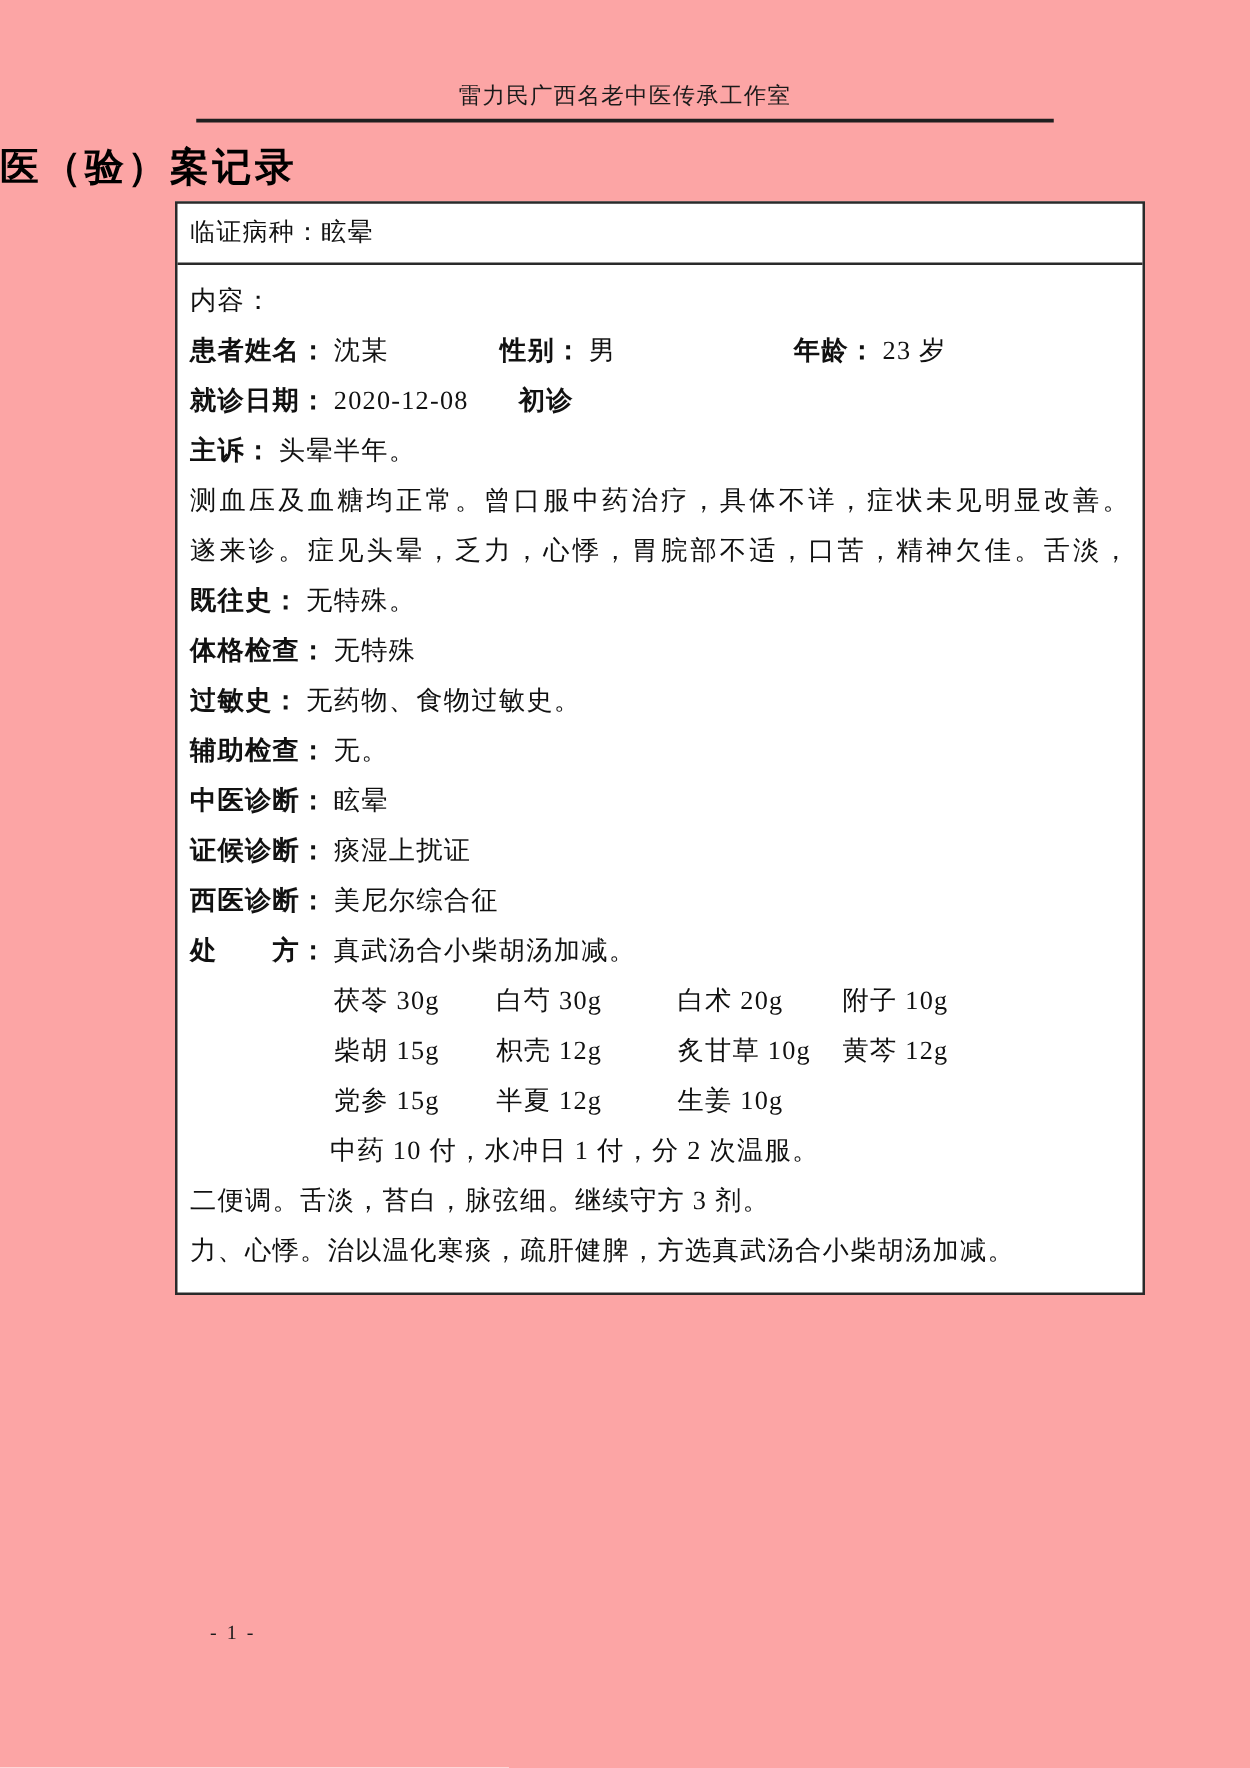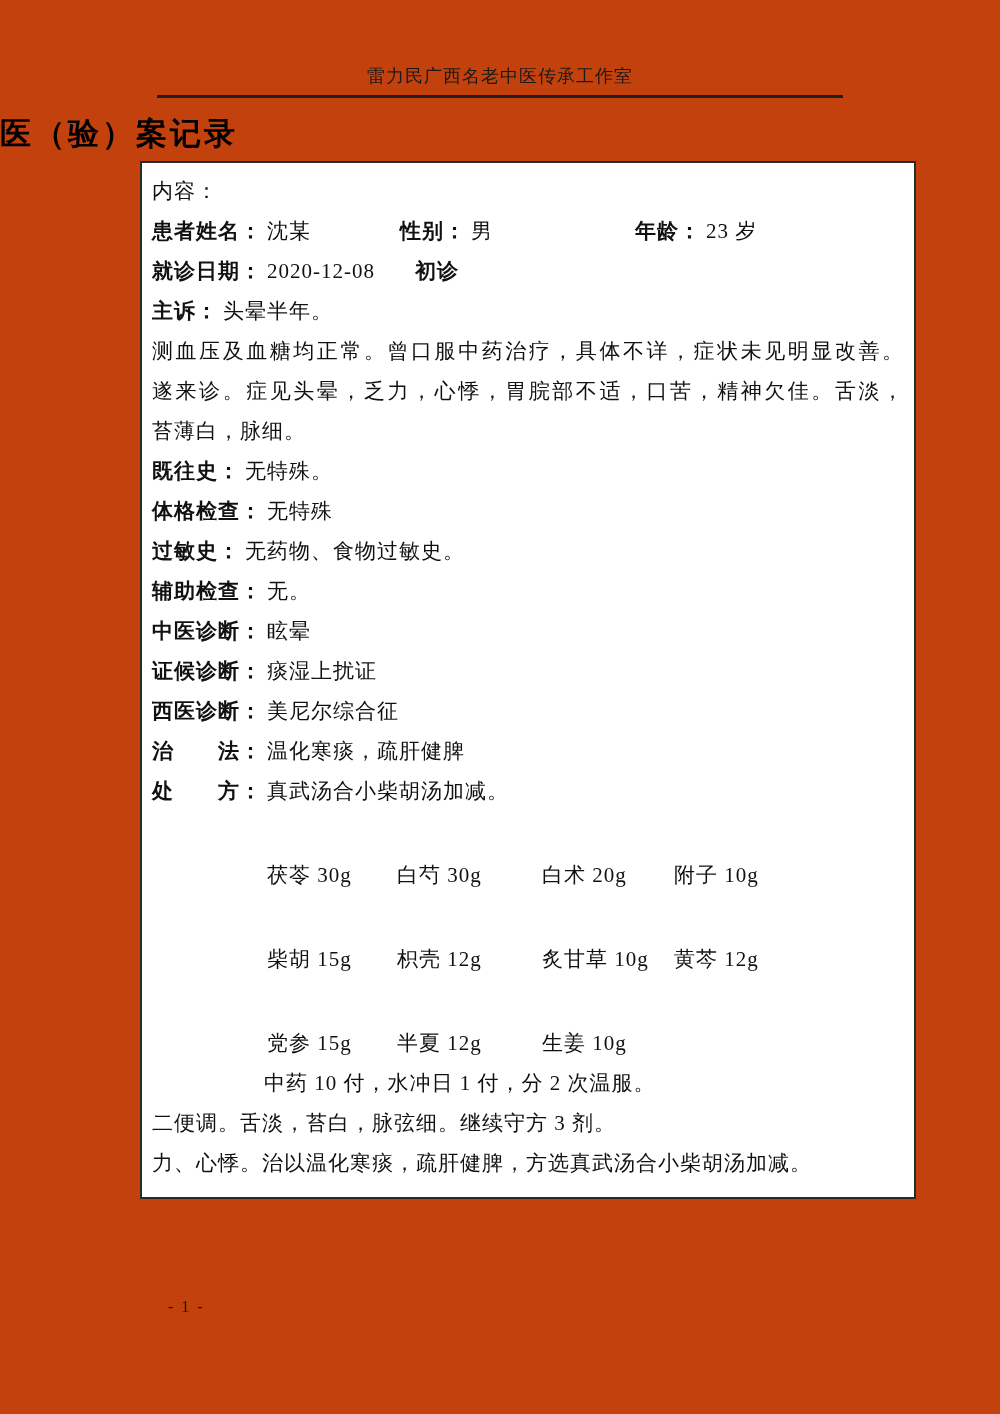--- a/index.html
+++ b/index.html
@@ -2,21 +2,21 @@
 <html><head>
 <meta charset="utf-8">
 <style>
   * { margin: 0; padding: 0; box-sizing: border-box; }
   html, body { background: #ffffff; }
   body { font-family: "Liberation Serif", "DejaVu Serif", serif; color: #111; }
   .page {
     position: relative;
     width: 1000px;
     height: 1414px;
-    background: #c2410c;
+    background: #fca5a5;
     overflow: hidden;
   }
   .doc-header {
     margin-top: 64px;
     text-align: center;
     font-size: 18px;
     letter-spacing: 1px;
     color: #1a1a1a;
   }
   .header-rule {
@@ -61,21 +61,21 @@
     text-align: justify;
     text-align-last: justify;
   }
   .lbl { font-weight: bold; }
   .lbl-gap { margin-right: 5px; }
   .patient-row { display: flex; }
   .cell-name { width: 248px; }
   .cell-gender { width: 235px; }
   .visit-type { margin-left: 40px; font-weight: bold; }
   .med-row { padding-left: 115px; }
-  .med-item { display: inline-block; margin-top: 44px; }
+  .med-item { display: inline-block; }
   .med-c0 { min-width: 130px; }
   .med-c1 { min-width: 145px; }
   .med-c2 { min-width: 132px; }
   .usage-line { padding-left: 112px; }
   .page-footer {
     position: absolute;
     left: 168px;
     top: 1298px;
     font-size: 16px;
     letter-spacing: 2px;
@@ -86,20 +86,23 @@
 <body>
 
 <div class="page">
 
   <div class="doc-header">雷力民广西名老中医传承工作室</div>
   <div class="header-rule"></div>
   <div class="doc-title">医（验）案记录</div>
 
   <div class="record-table">
 
+    <div class="disease-row">
+      <span>临证病种：</span><span>眩晕</span>
+    </div>
 
     <div class="content-area">
 
       <div class="line">内容：</div>
 
       <div class="line patient-row">
         <span class="cell-name"><span class="lbl lbl-gap">患者姓名：</span><span>沈某</span></span>
         <span class="cell-gender"><span class="lbl lbl-gap">性别：</span><span>男</span></span>
         <span><span class="lbl lbl-gap">年龄：</span><span>23 岁</span></span>
       </div>
@@ -107,21 +110,20 @@
       <div class="line">
         <span class="lbl lbl-gap">就诊日期：</span><span>2020-12-08</span><span class="visit-type">初诊</span>
       </div>
 
       <div class="line">
         <span class="lbl lbl-gap">主诉：</span><span>头晕半年。</span>
       </div>
 
       <div class="wrapline fill">测血压及血糖均正常。曾口服中药治疗，具体不详，症状未见明显改善。</div>
       <div class="wrapline fill">遂来诊。症见头晕，乏力，心悸，胃脘部不适，口苦，精神欠佳。舌淡，</div>
-      <div class="wrapline">苔薄白，脉细。</div>
 
       <div class="line">
         <span class="lbl lbl-gap">既往史：</span><span>无特殊。</span>
       </div>
 
       <div class="line">
         <span class="lbl lbl-gap">体格检查：</span><span>无特殊</span>
       </div>
 
       <div class="line">
@@ -137,23 +139,20 @@
       </div>
 
       <div class="line">
         <span class="lbl lbl-gap">证候诊断：</span><span>痰湿上扰证</span>
       </div>
 
       <div class="line">
         <span class="lbl lbl-gap">西医诊断：</span><span>美尼尔综合征</span>
       </div>
 
-      <div class="line">
-        <span class="lbl lbl-gap">治　　法：</span><span>温化寒痰，疏肝健脾</span>
-      </div>
 
       <div class="line">
         <span class="lbl lbl-gap">处　　方：</span><span>真武汤合小柴胡汤加减。</span>
       </div>
 
       <div class="line med-row">
         <span class="med-item med-c0">茯苓 30g</span><span class="med-item med-c1">白芍 30g</span><span class="med-item med-c2">白术 20g</span><span class="med-item">附子 10g</span>
       </div>
       <div class="line med-row">
         <span class="med-item med-c0">柴胡 15g</span><span class="med-item med-c1">枳壳 12g</span><span class="med-item med-c2">炙甘草 10g</span><span class="med-item">黄芩 12g</span>

